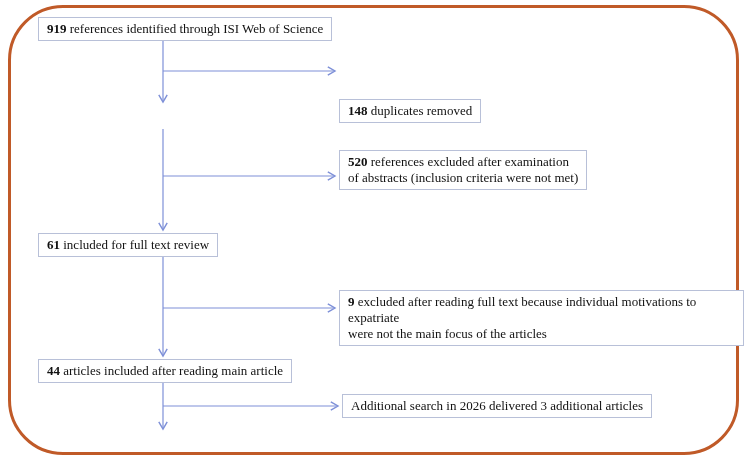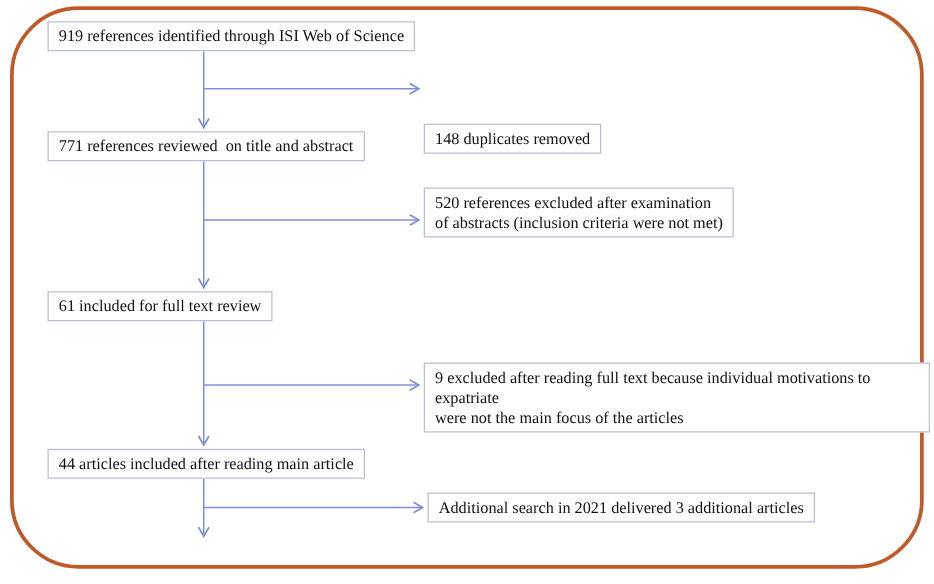--- a/index.html
+++ b/index.html
@@ -37,21 +37,21 @@
     position: absolute;
     background: #ffffff;
     border: 1px solid var(--box-border, #b8c0d8);
     padding: 3px 8px;
     font-size: 13px;
     line-height: 16px;
     box-sizing: border-box;
     max-width: 405px;
   }
   .flow-box .num {
-    font-weight: normal;
+    font-weight: bold;
   }
   .flow-box .txt {
     white-space: pre-wrap;
   }
   
   #b-identified        { left: 38px;  top: 17px;  }
   #b-duplicates        { left: 339px; top: 59px; margin-top: 40px;  }
   #b-title-abstract    { left: 38px;  top: 105px; }
   #b-excluded-abstract { left: 339px; top: 150px; }
   #b-full-text-review  { left: 38px;  top: 233px; }
@@ -86,40 +86,37 @@
   </svg>
 
   <div id="b-identified" class="flow-box">
     <span class="num">919</span><span class="txt"> references identified through ISI Web of Science</span>
   </div>
 
   <div id="b-duplicates" class="flow-box">
     <span class="num">148</span><span class="txt"> duplicates removed</span>
   </div>
 
-  <div id="b-title-abstract" class="flow-box">
-    <span class="num">771</span><span class="txt"> references reviewed  on title and abstract</span>
-  </div>
 
   <div id="b-excluded-abstract" class="flow-box">
     <span class="num">520</span><span class="txt"> references excluded after examination
 of abstracts (inclusion criteria were not met)</span>
   </div>
 
   <div id="b-full-text-review" class="flow-box">
     <span class="num">61</span><span class="txt"> included for full text review</span>
   </div>
 
   <div id="b-excluded-fulltext" class="flow-box">
     <span class="num">9</span><span class="txt"> excluded after reading full text because individual motivations to expatriate
 were not the main focus of the articles</span>
   </div>
 
   <div id="b-after-fullarticle" class="flow-box">
     <span class="num">44</span><span class="txt"> articles included after reading main article</span>
   </div>
 
   <div id="b-additional-search" class="flow-box">
-    <span class="num"></span><span class="txt">Additional search in 2021 delivered 3 additional articles</span>
+    <span class="num"></span><span class="txt">Additional search in 2026 delivered 3 additional articles</span>
   </div>
 
 
 </div>
 
 </body></html>

